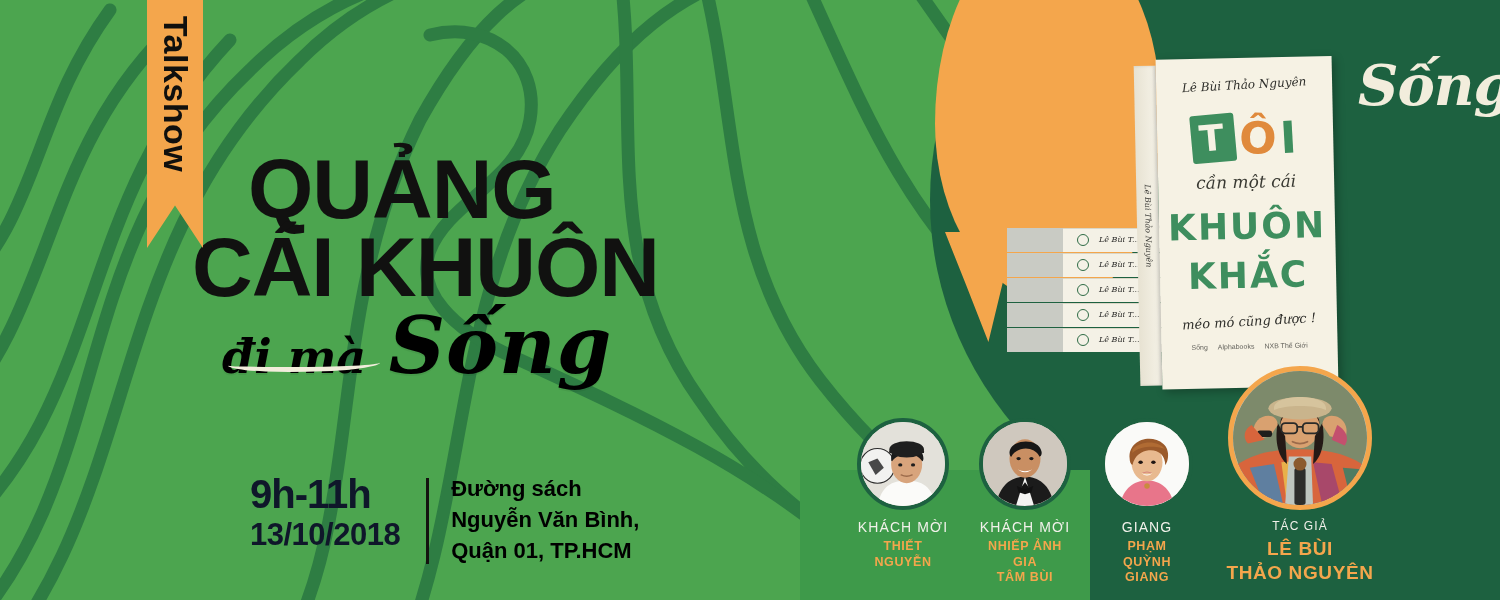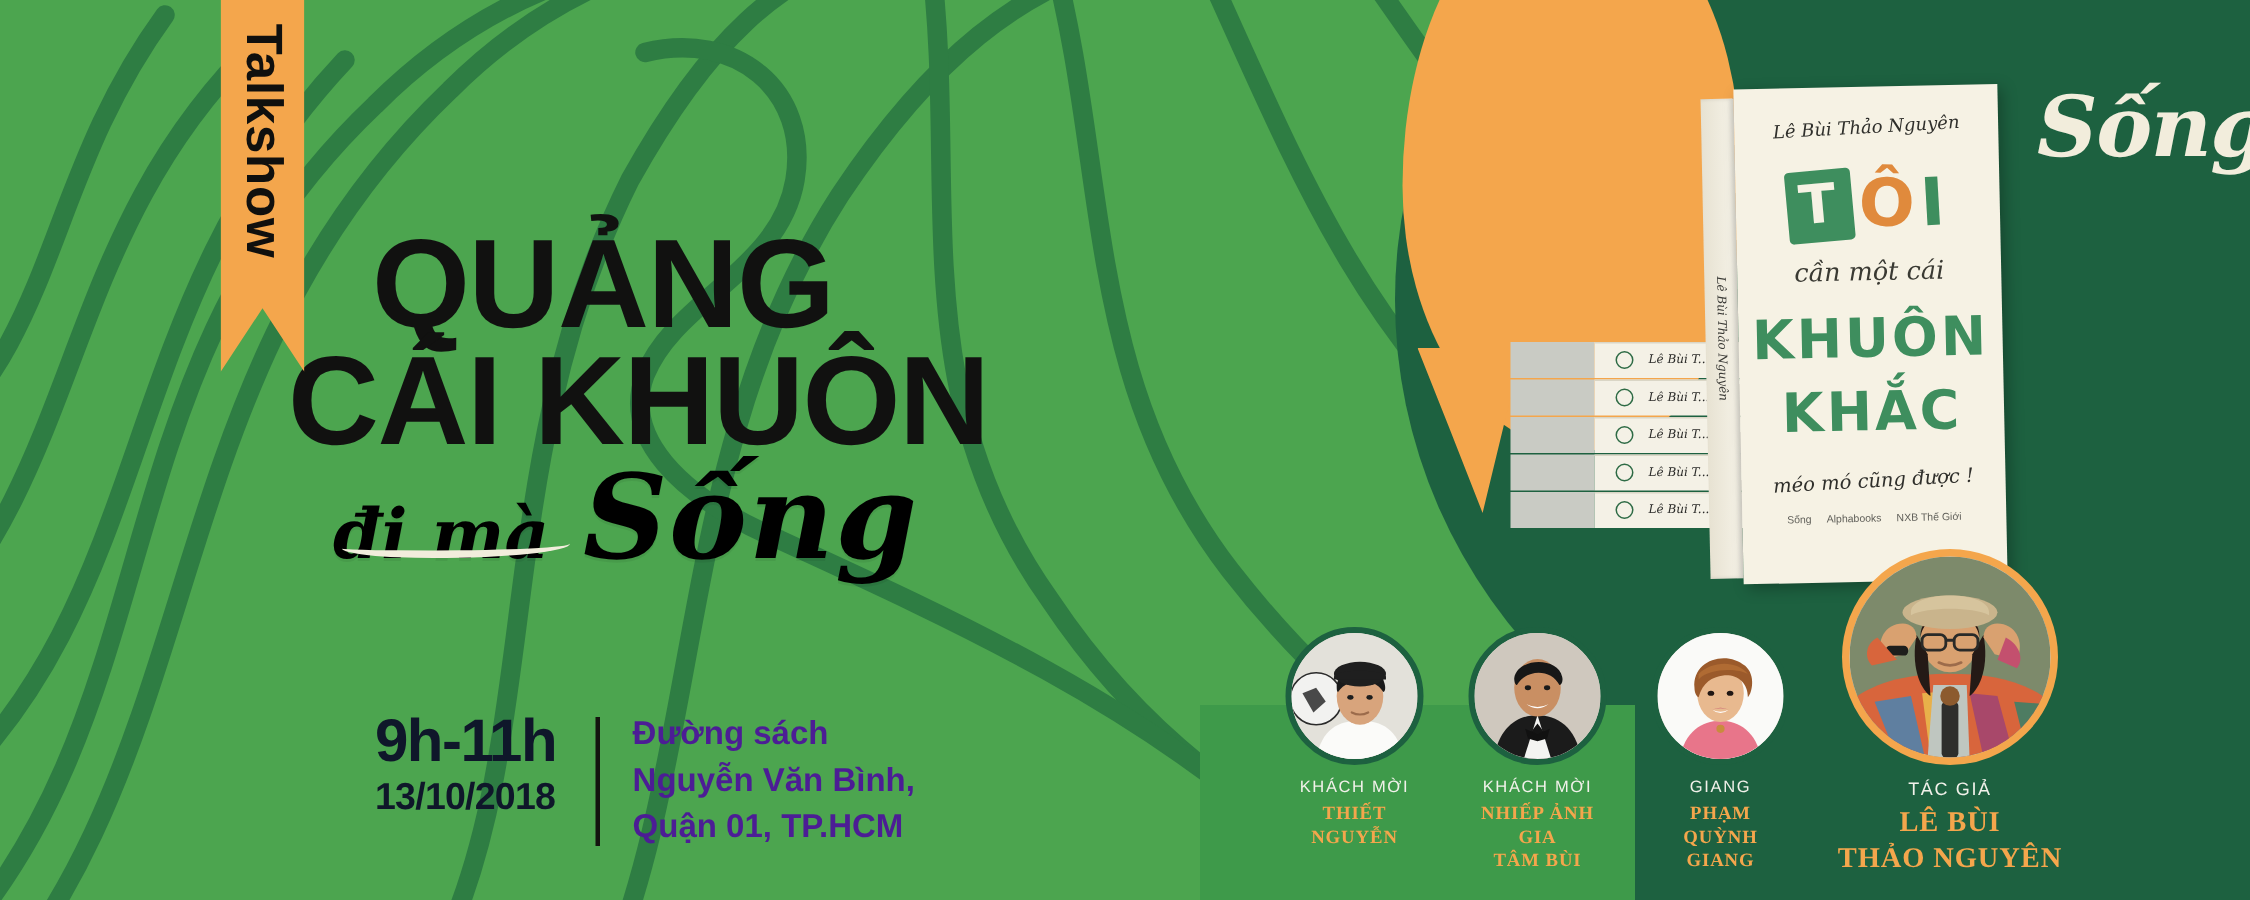--- a/index.html
+++ b/index.html
@@ -47,23 +47,23 @@
   #script .big { font-size:78px; }
   #script .swash {
     position:absolute; left:6px; top:56px; width:152px; height:16px;
     border-bottom:5px solid #F2EDDC; border-radius:0 0 60% 40%;
   }
 
   
   #info { position:absolute; left:250px; top:474px; z-index:11; display:flex; align-items:flex-start; }
   #timecol { color:#0f172a; }
   #time { font-size:40px; font-weight:bold; letter-spacing:-1px; line-height:1.0; }
-  #date { font-size:25px; font-weight:bold; letter-spacing:-0.5px; margin-top:3px; }
+  #date { font-size:31px; font-weight:bold; letter-spacing:-0.5px; margin-top:3px; }
   #divider { width:3px; height:86px; background:#14140F; margin:4px 22px 0 26px; }
-  #loccol { color:#4c1d95; font-size:22px; font-weight:bold; line-height:1.4; }
+  #loccol { color:#000000; font-size:22px; font-weight:bold; line-height:1.4; }
 
   
   #darkpanel {
     position:absolute; left:930px; top:-160px; width:760px; height:720px;
     background:#1D6140; border-radius:50% 0 0 50% / 50% 0 0 50%;
     z-index:2;
   }
   #darkpanel2 {
     position:absolute; left:1120px; top:-40px; width:500px; height:560px;
     background:#1D6140; z-index:2;
@@ -160,23 +160,23 @@
   #speakers { position:absolute; left:855px; top:418px; z-index:9;
               display:flex; align-items:flex-start; gap:26px; }
   .spk { width:96px; text-align:center; }
   .spk .ring {
     width:92px; height:92px; border-radius:50%; margin:0 auto;
     border:4px solid #1D6140; overflow:hidden; position:relative;
     background:#D7D4CC;
   }
   .spk.author { width:150px; margin-left:4px; margin-top:-52px; }
   .spk.author .ring { width:144px; height:144px; border:5px solid #F4A64C; }
-  .spk .role { margin-top:9px; color:#F1F1EA; font-size:11px; letter-spacing:1.1px; font-weight:normal; }
+  .spk .role { margin-top:9px; color:#F1F1EA; font-size:14px; letter-spacing:1.1px; font-weight:normal; }
   .spk .nm { margin-top:4px; color:#F4A64C; font-size:12.5px; font-weight:bold;
-             letter-spacing:0.6px; line-height:1.25;font-family:Liberation Serif, serif; }
+             letter-spacing:0.6px; line-height:1.25; }
   .spk.author .role { font-size:12px; }
   .spk.author .nm { font-size:19px; }
 
   
   .por { position:absolute; inset:0; }
 </style>
 </head>
 <body>
 
 <div id="banner">

